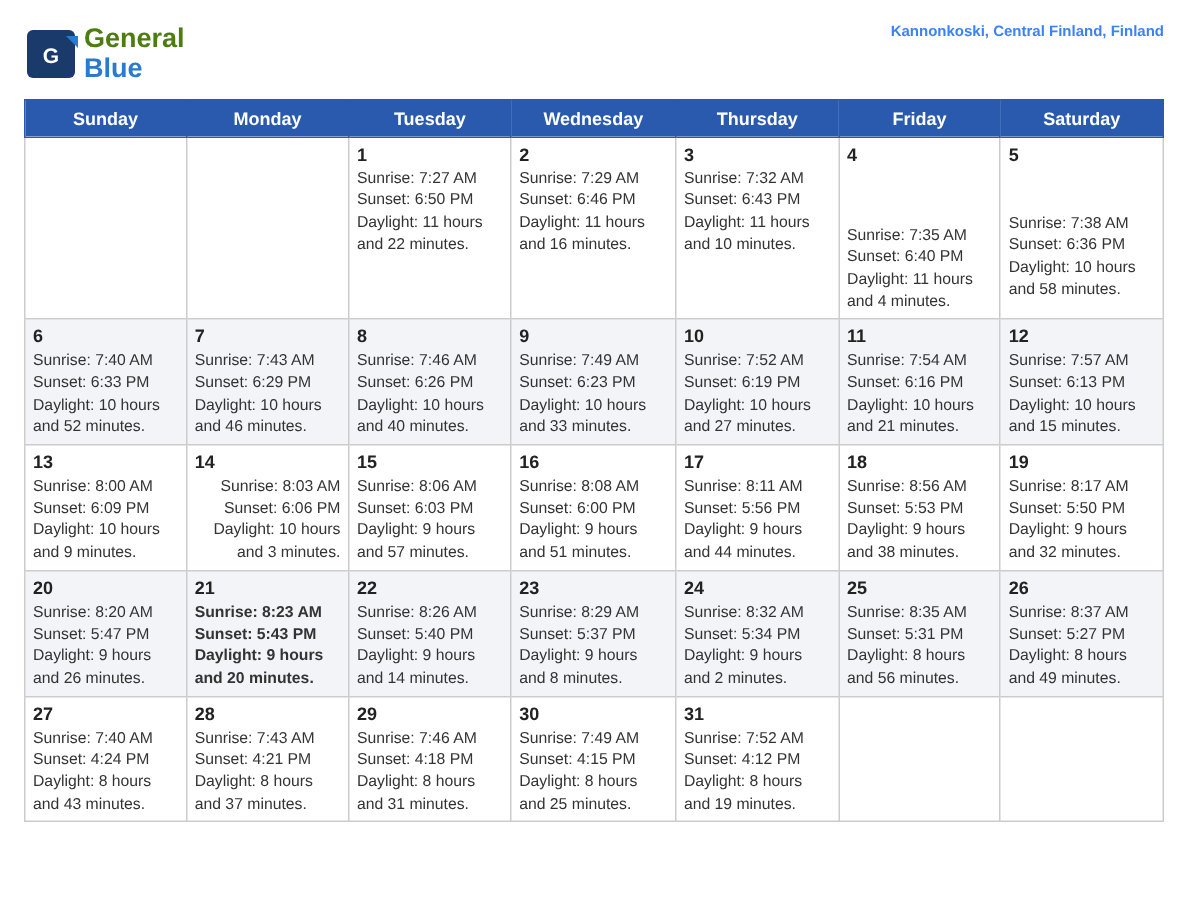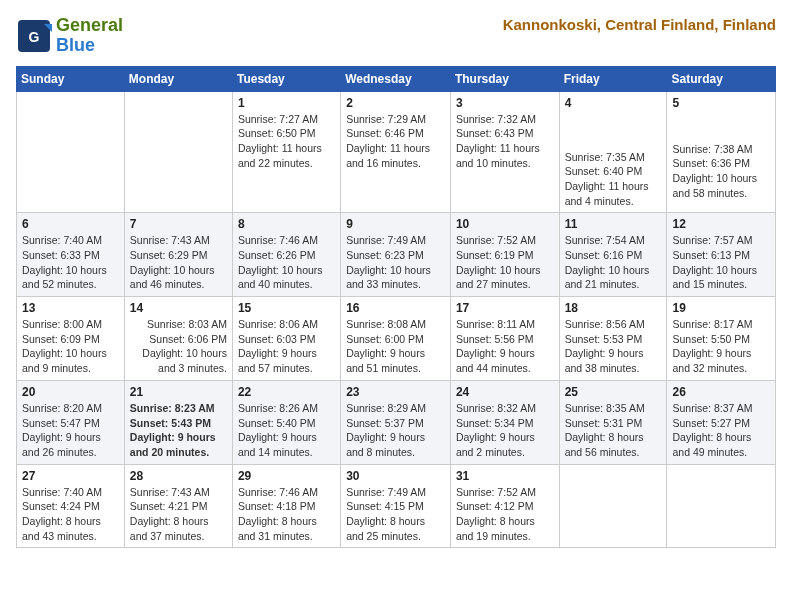--- a/index.html
+++ b/index.html
@@ -27,34 +27,34 @@
     .title-area {
       text-align: right;
     }
     .month-title {
       font-size: 38px;
       font-weight: bold;
       color: #222;
       line-height: 1.1;
     }
     .location {
-      font-size: 15px;
-      color: #a16207;
+      font-size: 10px;
+      color: #3b82f6;
       font-weight: bold;
     }
     table {
       width: 100%;
       border-collapse: collapse;
       font-size: 11px;
     }
     thead tr th {
       background-color: #2a5aad;
       color: #fff;
       padding: 5px 4px;
-      text-align: left;
+      text-align: center;
       font-size: 12px;
       font-weight: bold;
       border: 1px solid #2a5aad;
     }
     tbody tr {
       vertical-align: top;
     }
     tbody tr:nth-child(odd) {
       background-color: #fff;
     }

